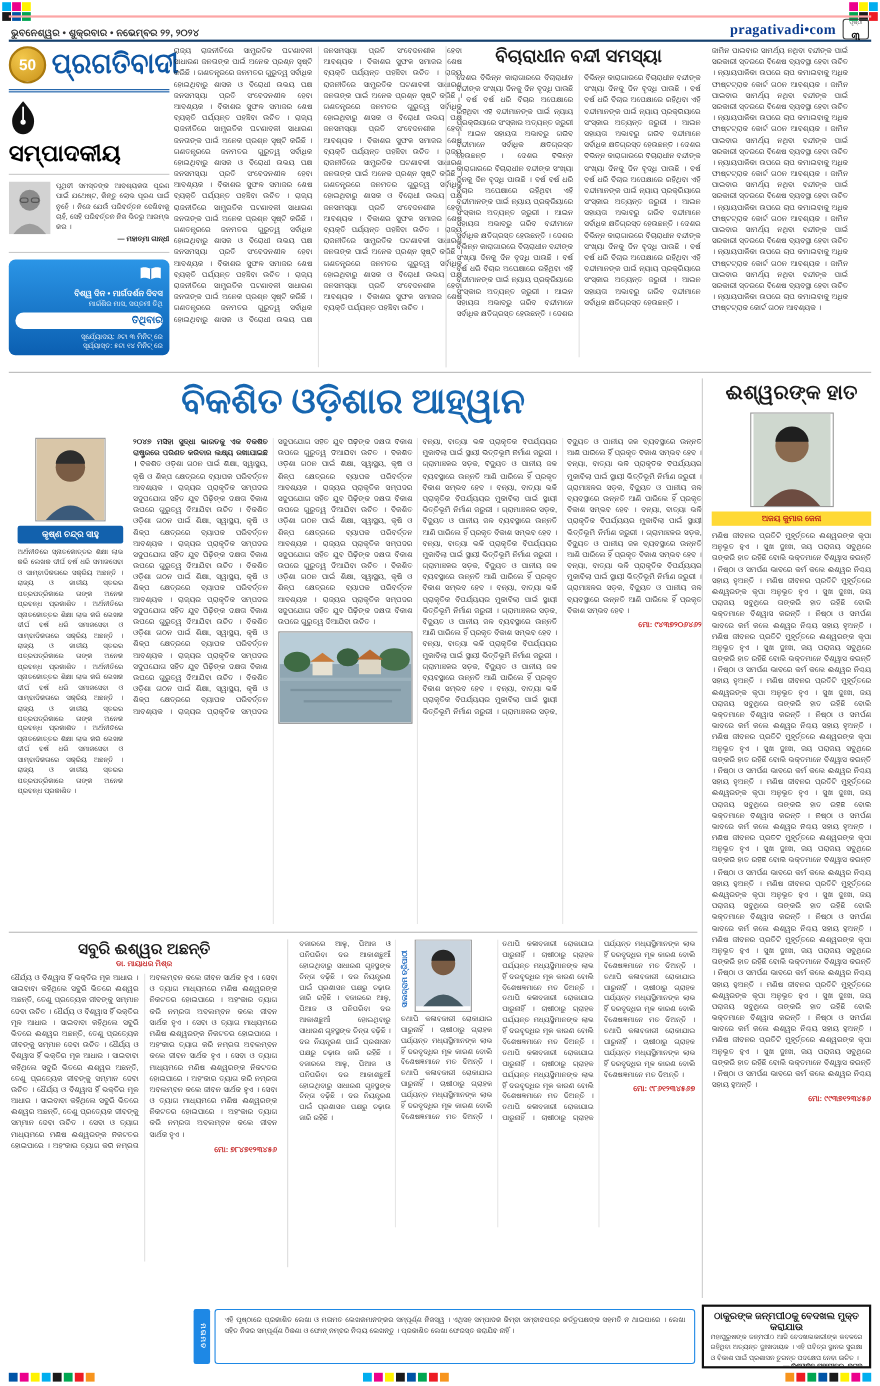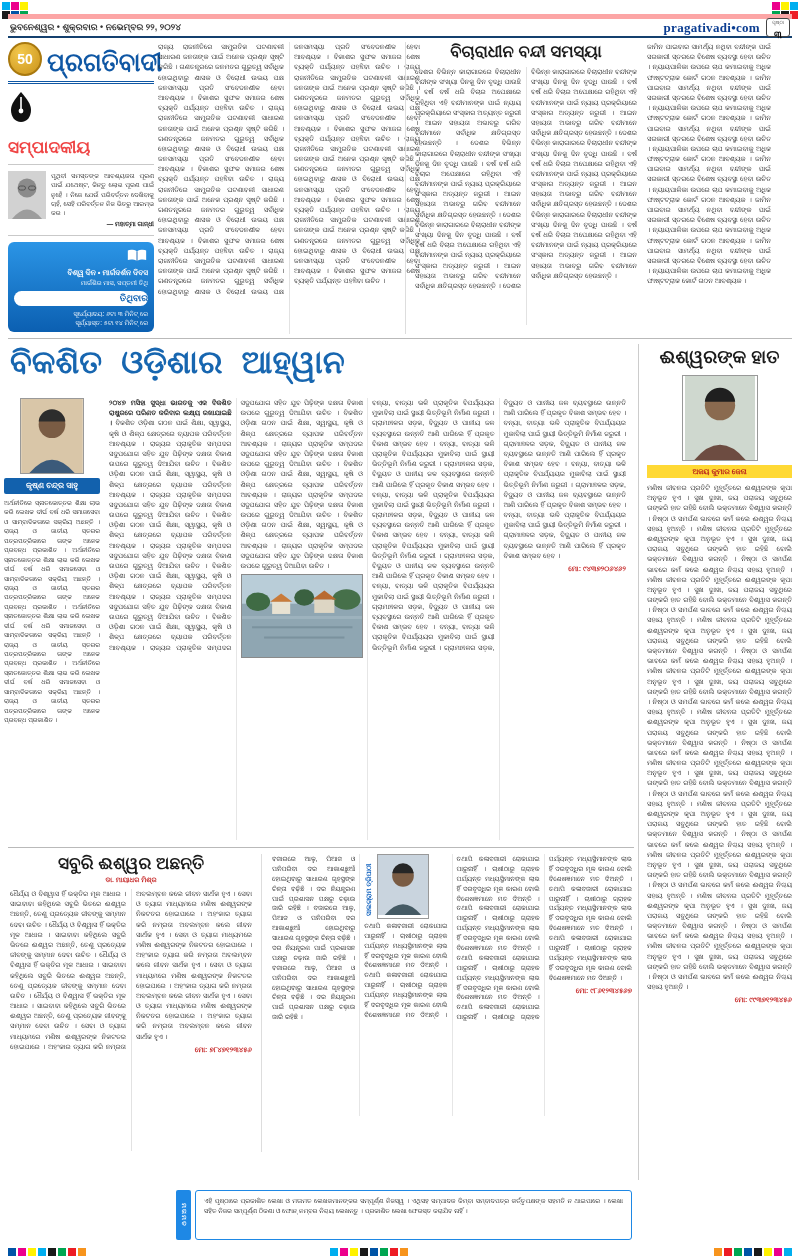--- a/index.html
+++ b/index.html
@@ -9,37 +9,37 @@
 
   
   .reggrid { position:absolute; display:grid; grid-template-columns:repeat(3,8px); gap:1px; }
   .regrow  { position:absolute; display:flex; gap:2px; }
   .sq { width:8px; height:8px; display:inline-block; }
   .c1{background:#00aeef}.c2{background:#ec008c}.c3{background:#fff200}.c4{background:#1a1a1a}
   .c5{background:#0054a6}.c6{background:#00a651}.c7{background:#ed1c24}.c8{background:#f7941d}
 
   
   .header { position:absolute; left:8px; top:14px; width:784px; height:24px;
-            border-top:5px solid #fca5a5; border-bottom:2px solid #14406e;
-            display:flex; align-items:center; justify-content:space-between; padding:0 2px; }
+            border-top:2px solid #fca5a5; border-bottom:2px solid #14406e;
+            display:flex; align-items:flex-end; justify-content:space-between; padding:0 2px; }
   .dateline { font-size:9px; font-weight:700; color:#333; }
   .site { font-size:13px; font-weight:800; color:#0b3d91; letter-spacing:.3px; }
   .pagebox { width:24px; height:19px; border:1px solid #444; border-radius:3px; text-align:center; line-height:1; padding-top:1px; margin-left:6px;}
   .pagebox .lbl { font-size:5px; color:#555; display:block; }
   .pagebox .num { font-size:10px; font-weight:800; color:#111; }
 
   
   .sidebar { position:absolute; left:8px; top:42px; width:146px; height:292px; }
-  .mast { display:flex; align-items:flex-end; gap:5px; border-bottom:3px double #0f57a4; padding-bottom:5px; }
+  .mast { display:flex; align-items:center; gap:5px; border-bottom:3px double #0f57a4; padding-bottom:5px; }
   .logo50 { width:34px; height:34px; border-radius:50%; background:radial-gradient(circle at 35% 30%, #f3c84c, #c9921a);
             border:2px solid #a9790f; color:#fff; font-weight:800; font-size:14px;
             display:flex; align-items:center; justify-content:center; flex:0 0 auto; }
   .mast-title { font-size:24px; font-weight:800; color:#0f57a4; transform:scaleY(1.08); white-space:nowrap; }
   .ed-sec { padding:7px 0 6px; border-bottom:1px solid #c9c9c9; }
-  .ed-title { font-size:17px; font-weight:900; color:#ef4444; margin-top:11px; }
+  .ed-title { font-size:21px; font-weight:900; color:#000000; margin-top:0; }
   .gandhi { display:flex; gap:5px; padding:6px 0; border-bottom:1px solid #c9c9c9; }
   .gandhi .qt { font-size:6.4px; line-height:1.45; text-align:justify; }
   .gandhi .qa { display:block; text-align:right; font-weight:700; margin-top:2px; }
   .bluebox { margin-top:6px; background:linear-gradient(180deg,#2b95e6,#0b5fb1); border-radius:6px;
              padding:6px 6px 5px; color:#fff; text-align:right; }
   .bluebox .l1 { font-size:7.4px; font-weight:800; margin-top:2px;}
   .bluebox .l2 { font-size:6.4px; margin-top:2px;}
   .band { background:#fff; color:#0b5fb1; font-weight:800; font-size:9px; border-radius:8px; padding:2px 0; margin:4px 0; }
   .sun { font-size:6.4px; margin-top:1px; }
   .blackbar { margin-top:6px; background:#0d0d0d; color:#fff; padding:5px 6px; border-radius:2px; }
@@ -56,45 +56,45 @@
 
   .bandi { position:absolute; left:405px; top:42px; width:366px; height:292px;
            display:flex; gap:10px; border-left:1px solid #ddd; padding-left:9px; }
   .bandi .lp { width:222px; }
   .bandi .lp h2 { font-size:16.5px; font-weight:900; text-align:center; margin-bottom:6px; }
   .bandi .lp .bt { height:258px; }
   .bandi .rp { flex:1; height:292px; }
 
   .divider { position:absolute; border-top:1px solid #b9b9b9; }
 
-  .bigh { position:absolute; left:10px; top:346px; width:622px; 
-          font-size:32px; font-weight:900; color:#1766b0; font-family:Liberation Mono, monospace; }
-
-  .main-art { position:absolute; left:4px; top:398px; width:622px; height:442px; display:flex; gap:9px; }
+  .bigh { position:absolute; left:10px; top:346px; width:622px; text-align:center;
+          font-size:32px; font-weight:900; color:#1766b0; font-family:Liberation Serif, serif; }
+
+  .main-art { position:absolute; left:16px; top:398px; width:622px; height:442px; display:flex; gap:9px; }
   .rail { width:96px; flex:0 0 auto; }
   .rail .ph { display:block; margin:0 auto; border:1px solid #999; }
   .namebox { background:#1261ad; color:#fff; font-size:8px; font-weight:800; text-align:center;
              padding:3px 2px; border-radius:2px; margin:4px 0; }
   .bio { font-size:6.3px; line-height:1.5; text-align:justify; overflow:hidden; height:330px; }
   .main-art .body { flex:1; height:442px; }
   .floodph { width:100%; height:84px; border:1px solid #8a8a8a; margin:3px 0; break-inside:avoid; overflow:hidden;}
   .floodph svg { width:100%; height:100%; display:block; }
   .lead { font-weight:700; }
 
   .ishwar { position:absolute; left:638px; top:344px; width:154px; height:836px;
             border-left:1px solid #ccc; padding-left:8px; }
   .ishwar h2 { font-size:18.5px; font-weight:900; text-align:center; margin:2px 0 7px; }
   .ishwar .ph { display:block; margin:0 auto; border:1px solid #999; }
   .ystrip { background:#ffd935; color:#b71c1c; font-weight:800; font-size:7.4px; text-align:center;
             padding:2px 0; margin:4px 0 5px; }
   .ishwar .bt { height:690px; }
 
   .saburi { position:absolute; left:10px; top:854px; width:252px; height:298px;
             border-right:1px solid #ddd; padding-right:9px; }
-  .saburi h2 { font-size:17px; font-weight:900; text-align:center; }
+  .saburi h2 { font-size:14px; font-weight:900; text-align:center; }
   .saburi .by { color:#c62828; font-size:6.8px; font-weight:700; text-align:center; margin:2px 0 5px; }
   .saburi .bt { height:262px; }
   .lotus { width:100%; height:62px; text-align:center; break-inside:avoid; padding-top:3px; }
   .lotus .cap { display:block; color:#d81b60; font-weight:800; font-size:8px; }
 
   .aalu { position:absolute; left:272px; top:854px; width:360px; height:298px; }
   .aalu h2 { font-size:21px; font-weight:900; text-align:center; margin-bottom:7px; }
   .aalu .bt { height:262px; font-size:6.6px; }
   .authblk { display:flex; gap:3px; align-items:flex-start; break-inside:avoid; margin:2px 0; }
   .vname { writing-mode:vertical-rl; transform:rotate(180deg); color:#1565c0; font-weight:800; font-size:6.8px; height:62px; }
@@ -286,20 +286,25 @@
       <span>ତଥାପି କଳାବଜାରୀ ରୋକାଯାଇ ପାରୁନାହିଁ । ଚାଷୀଠାରୁ ଗ୍ରାହକ ପର୍ଯ୍ୟନ୍ତ ମଧ୍ୟସ୍ଥିମାନଙ୍କ ଲାଭ ହିଁ ଦରବୃଦ୍ଧିର ମୂଳ କାରଣ ବୋଲି ବିଶେଷଜ୍ଞମାନେ ମତ ଦିଅନ୍ତି । ତଥାପି କଳାବଜାରୀ ରୋକାଯାଇ ପାରୁନାହିଁ । ଚାଷୀଠାରୁ ଗ୍ରାହକ ପର୍ଯ୍ୟନ୍ତ ମଧ୍ୟସ୍ଥିମାନଙ୍କ ଲାଭ ହିଁ ଦରବୃଦ୍ଧିର ମୂଳ କାରଣ ବୋଲି ବିଶେଷଜ୍ଞମାନେ ମତ ଦିଅନ୍ତି । ତଥାପି କଳାବଜାରୀ ରୋକାଯାଇ ପାରୁନାହିଁ । ଚାଷୀଠାରୁ ଗ୍ରାହକ ପର୍ଯ୍ୟନ୍ତ ମଧ୍ୟସ୍ଥିମାନଙ୍କ ଲାଭ ହିଁ ଦରବୃଦ୍ଧିର ମୂଳ କାରଣ ବୋଲି ବିଶେଷଜ୍ଞମାନେ ମତ ଦିଅନ୍ତି । ତଥାପି କଳାବଜାରୀ ରୋକାଯାଇ ପାରୁନାହିଁ । ଚାଷୀଠାରୁ ଗ୍ରାହକ ପର୍ଯ୍ୟନ୍ତ ମଧ୍ୟସ୍ଥିମାନଙ୍କ ଲାଭ ହିଁ ଦରବୃଦ୍ଧିର ମୂଳ କାରଣ ବୋଲି ବିଶେଷଜ୍ଞମାନେ ମତ ଦିଅନ୍ତି । ତଥାପି କଳାବଜାରୀ ରୋକାଯାଇ ପାରୁନାହିଁ । ଚାଷୀଠାରୁ ଗ୍ରାହକ ପର୍ଯ୍ୟନ୍ତ ମଧ୍ୟସ୍ଥିମାନଙ୍କ ଲାଭ ହିଁ ଦରବୃଦ୍ଧିର ମୂଳ କାରଣ ବୋଲି ବିଶେଷଜ୍ଞମାନେ ମତ ଦିଅନ୍ତି । ତଥାପି କଳାବଜାରୀ ରୋକାଯାଇ ପାରୁନାହିଁ । ଚାଷୀଠାରୁ ଗ୍ରାହକ ପର୍ଯ୍ୟନ୍ତ ମଧ୍ୟସ୍ଥିମାନଙ୍କ ଲାଭ ହିଁ ଦରବୃଦ୍ଧିର ମୂଳ କାରଣ ବୋଲି ବିଶେଷଜ୍ଞମାନେ ମତ ଦିଅନ୍ତି । ତଥାପି କଳାବଜାରୀ ରୋକାଯାଇ ପାରୁନାହିଁ । ଚାଷୀଠାରୁ ଗ୍ରାହକ ପର୍ଯ୍ୟନ୍ତ ମଧ୍ୟସ୍ଥିମାନଙ୍କ ଲାଭ ହିଁ ଦରବୃଦ୍ଧିର ମୂଳ କାରଣ ବୋଲି ବିଶେଷଜ୍ଞମାନେ ମତ ଦିଅନ୍ତି । ତଥାପି କଳାବଜାରୀ ରୋକାଯାଇ ପାରୁନାହିଁ । ଚାଷୀଠାରୁ ଗ୍ରାହକ ପର୍ଯ୍ୟନ୍ତ ମଧ୍ୟସ୍ଥିମାନଙ୍କ ଲାଭ ହିଁ ଦରବୃଦ୍ଧିର ମୂଳ କାରଣ ବୋଲି ବିଶେଷଜ୍ଞମାନେ ମତ ଦିଅନ୍ତି ।</span>
       <span class="phone">ମୋ: ୯୮୬୧୨୩୪୫୬୭</span>
     </div>
   </div>
 
   <div class="optab">
     <span>ମତାମତ</span>
   </div>
   <div class="disc">ଏହି ପୃଷ୍ଠାରେ ପ୍ରକାଶିତ ଲେଖା ଓ ମତାମତ ଲେଖକମାନଙ୍କର ସମ୍ପୂର୍ଣ୍ଣ ନିଜସ୍ୱ । ଏଥିସହ ସମ୍ପାଦକ କିମ୍ବା ସମ୍ବାଦପତ୍ର କର୍ତ୍ତୃପକ୍ଷଙ୍କ ସହମତି ନ ଥାଇପାରେ । ଲେଖା ସହିତ ନିଜର ସମ୍ପୂର୍ଣ୍ଣ ଠିକଣା ଓ ଫୋନ୍ ନମ୍ବର ନିଶ୍ଚୟ ଲେଖନ୍ତୁ । ପ୍ରକାଶିତ ଲେଖା ଫେରସ୍ତ କରାଯିବ ନାହିଁ ।</div>
 
+  <div class="letter">
+    <h3>ଠାକୁରଙ୍କ ଜନ୍ମପୀଠକୁ ବେଦଖଲ ମୁକ୍ତ କରାଯାଉ</h3>
+    <div class="bt">ମହାପୁରୁଷଙ୍କ ଜନ୍ମପୀଠ ଆଜି ବେଦଖଲକାରୀଙ୍କ କବଳରେ ରହିଥିବା ଅତ୍ୟନ୍ତ ଦୁଃଖଦାୟକ । ଏହି ପବିତ୍ର ସ୍ଥାନର ସୁରକ୍ଷା ଓ ବିକାଶ ପାଇଁ ପ୍ରଶାସନ ତୁରନ୍ତ ପଦକ୍ଷେପ ନେବା ଉଚିତ ।</div>
+    <span class="sig">— ବିଶ୍ୱଜିତ ମହାପାତ୍ର, କଟକ</span>
+  </div>
 
   <div class="regrow" style="left:8px; bottom:4px;">
     <span class="sq c5"></span>
       <span class="sq c2"></span>
       <span class="sq c3"></span>
       <span class="sq c1"></span>
     <span class="sq c4"></span>
       <span class="sq c6"></span>
       <span class="sq c7"></span>
       <span class="sq c8"></span>

